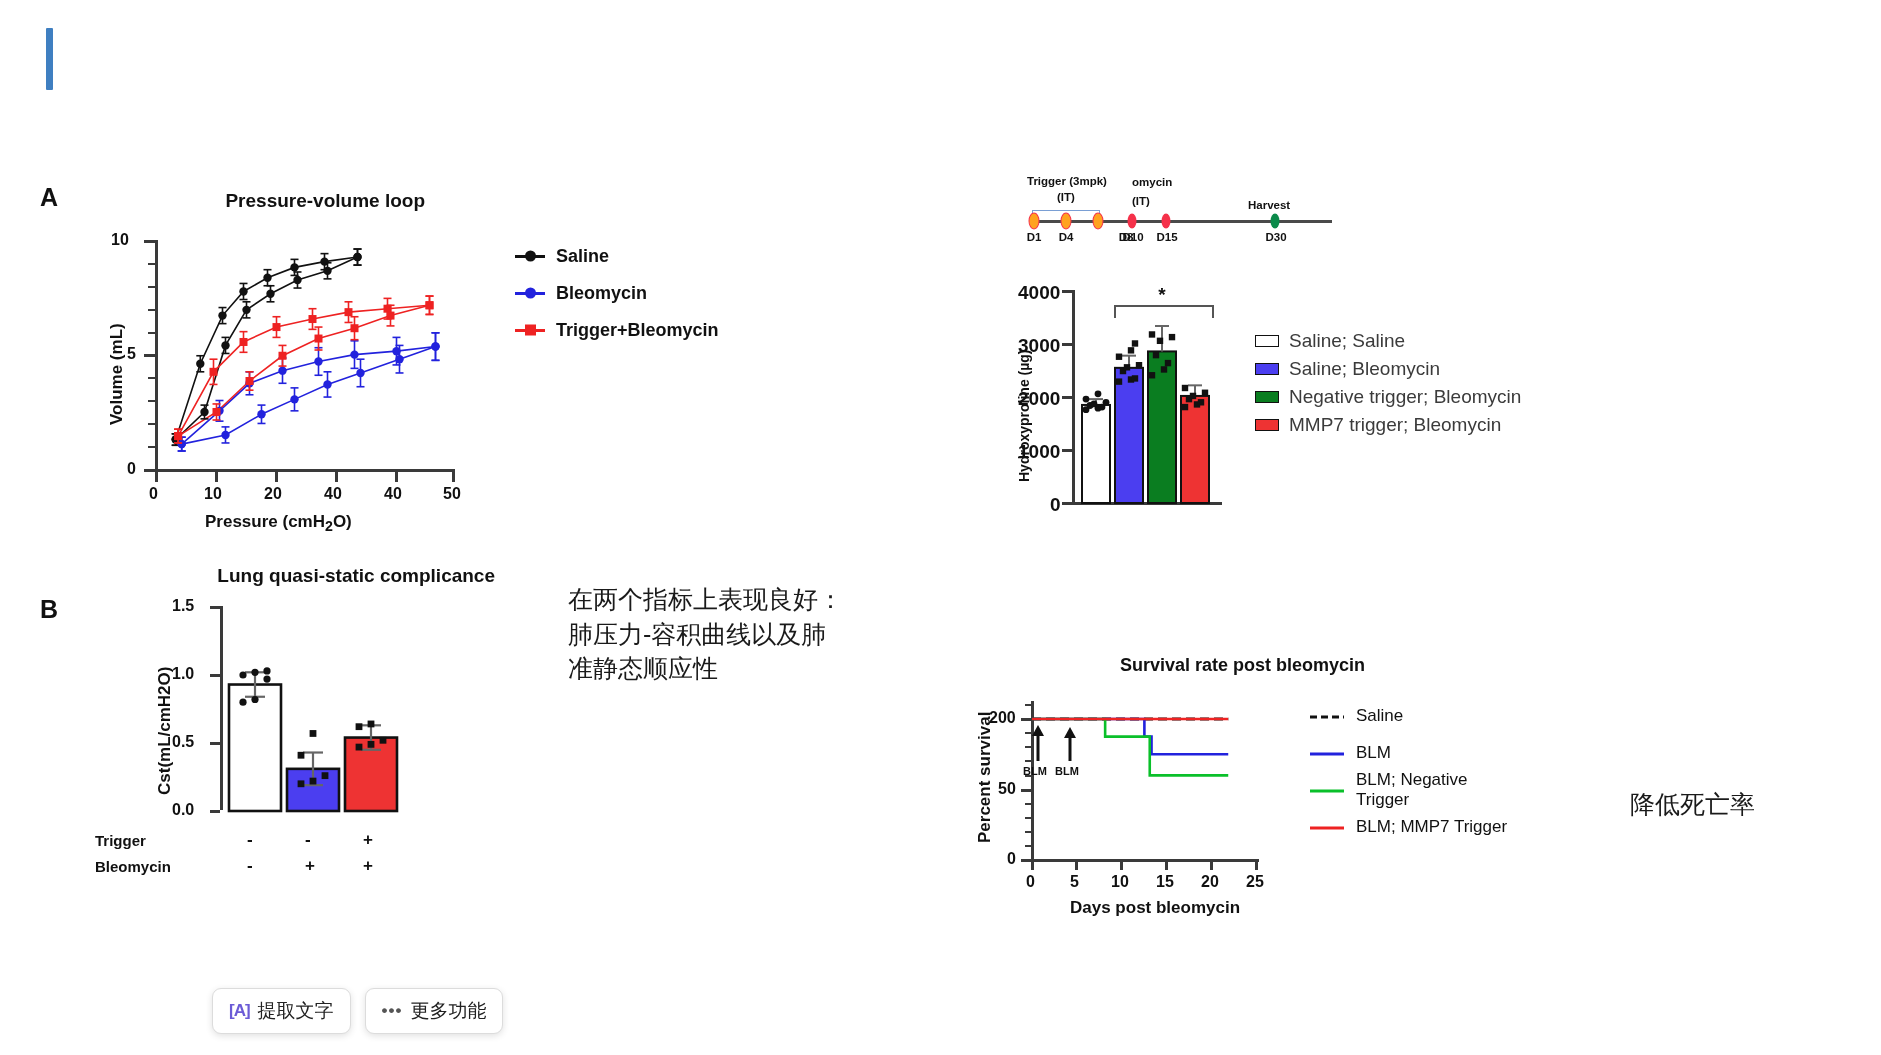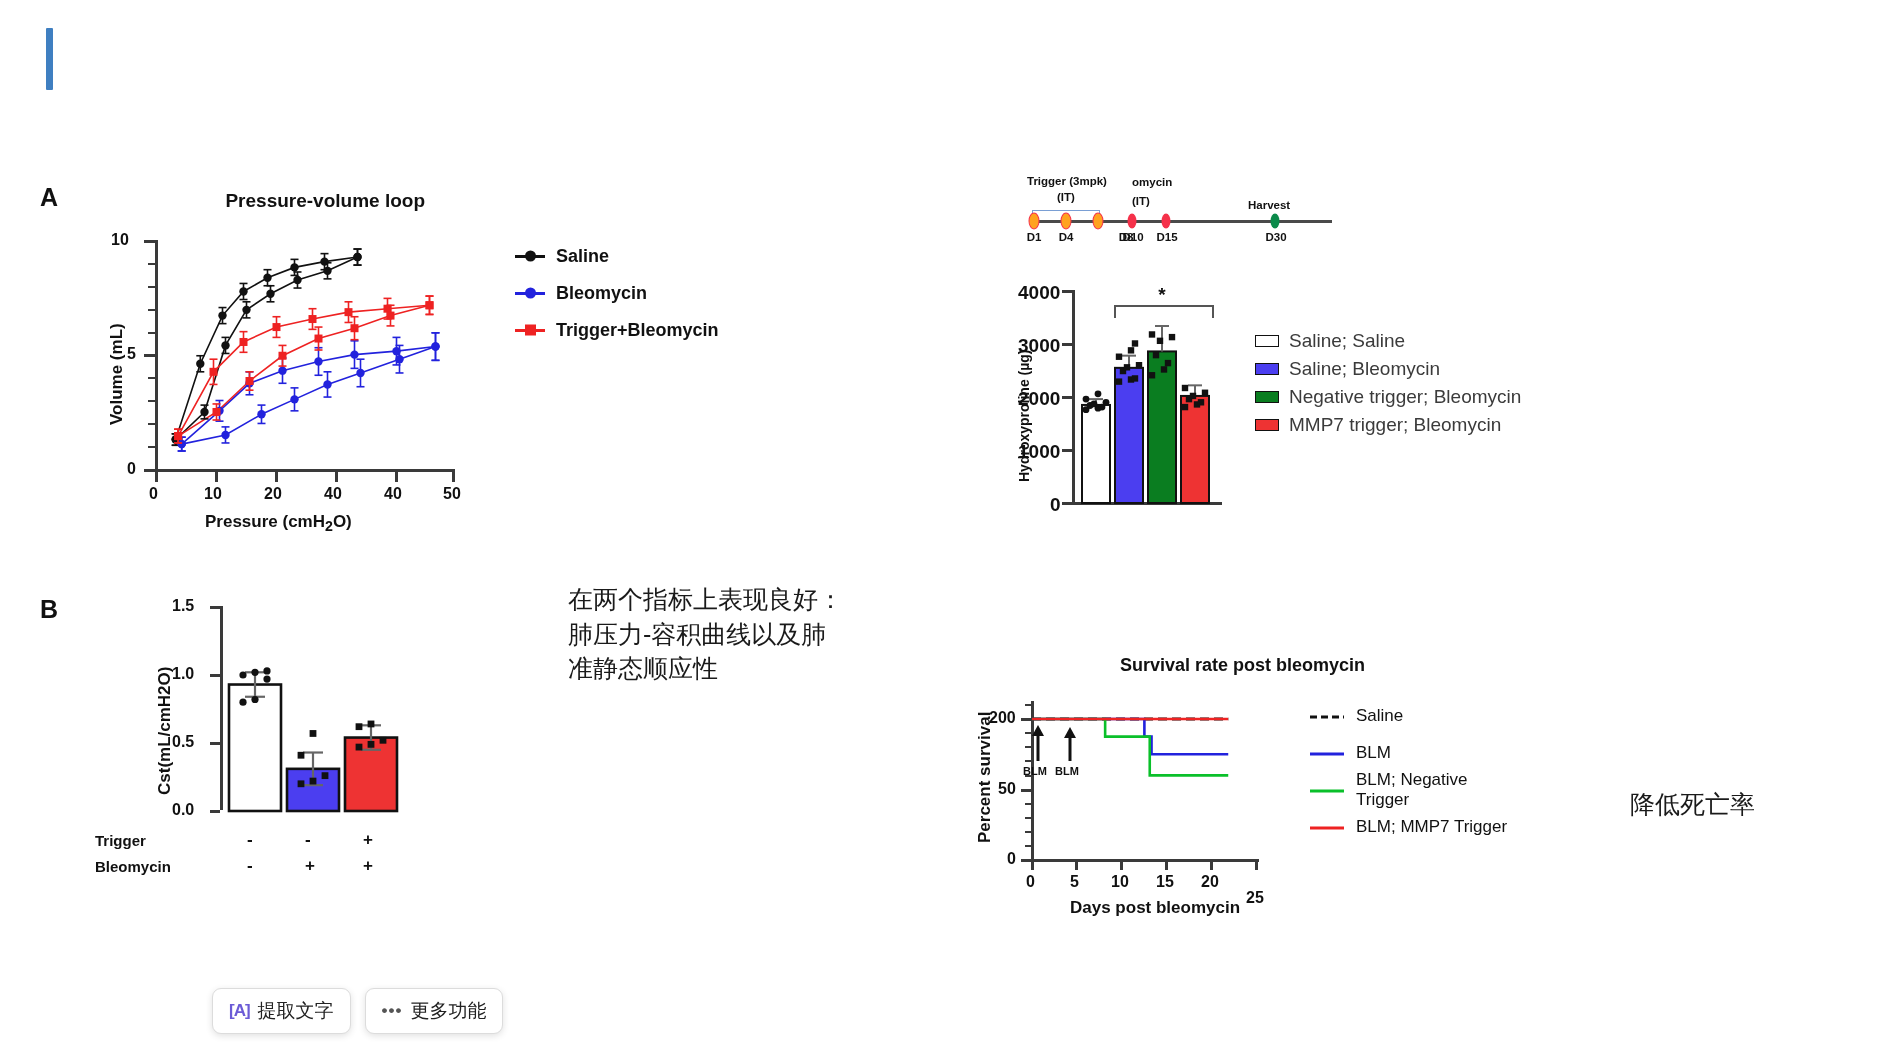--- a/index.html
+++ b/index.html
@@ -466,20 +466,21 @@
       </div>
       <div class="hp-row">
         <span class="hp-key" style="background:#ee3333;"></span>
         <span class="hp-label">MMP7 trigger; Bleomycin</span>
       </div>
     </div>
   </div>
 
 
   <div class="chart" style="left:95px;top:565px;width:430px;height:290px;">
+    <div class="chart-title" style="width:400px;">Lung quasi-static complicance</div>
 
     <div class="plot" style="position:absolute;left:0;top:35px;width:430px;height:255px;">
       <div class="axis-line" style="left:125px;top:6px;width:2.5px;height:204px;"></div>
 
       <div class="tick" style="left:115px;top:6px;width:10px;height:2.5px;"></div>
       <div class="tick" style="left:115px;top:74px;width:10px;height:2.5px;"></div>
       <div class="tick" style="left:115px;top:142px;width:10px;height:2.5px;"></div>
       <div class="tick" style="left:115px;top:210px;width:10px;height:2.5px;"></div>
 
       <div class="tlabel" style="left:77px;top:-3px;">1.5</div>
@@ -566,21 +567,21 @@
       <div class="tick" style="left:155px;top:168px;width:2.5px;height:9px;"></div>
       <div class="tick" style="left:200px;top:168px;width:2.5px;height:9px;"></div>
       <div class="tick" style="left:245px;top:168px;width:2.5px;height:9px;"></div>
       <div class="tick" style="left:290px;top:168px;width:2.5px;height:9px;"></div>
 
       <div class="tlabel" style="left:61px;top:180px;">0</div>
       <div class="tlabel" style="left:105px;top:180px;">5</div>
       <div class="tlabel" style="left:146px;top:180px;">10</div>
       <div class="tlabel" style="left:191px;top:180px;">15</div>
       <div class="tlabel" style="left:236px;top:180px;">20</div>
-      <div class="tlabel" style="left:281px;top:180px;margin-top:16px;">25</div>
+      <div class="tlabel" style="left:281px;top:180px;">25</div>
 
       <div class="ytitle" style="left:10px;top:150px;">Percent survival</div>
       <div class="xtitle" style="left:105px;top:205px;">Days post bleomycin</div>
 
       <svg style="position:absolute;left:0;top:0;width:320px;height:200px;">
         <path d="M73,68 L73,38" stroke="#111" stroke-width="3"></path>
         <path d="M73,32 l-6,11 l12,0 z" fill="#111"></path>
         <path d="M105,68 L105,40" stroke="#111" stroke-width="3"></path>
         <path d="M105,34 l-6,11 l12,0 z" fill="#111"></path>
       </svg>

